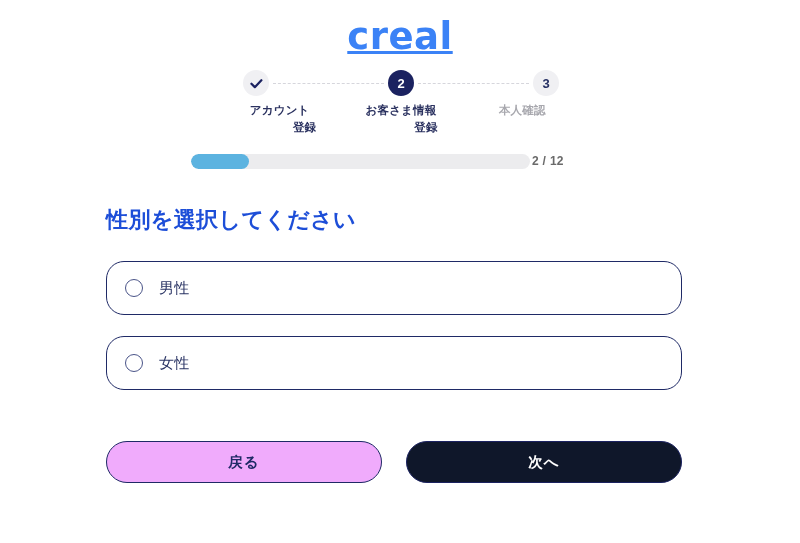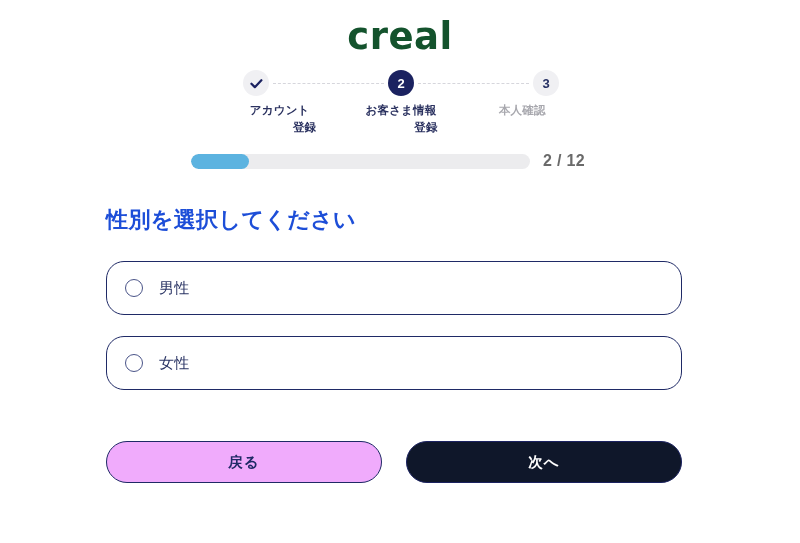--- a/index.html
+++ b/index.html
@@ -32,23 +32,24 @@
     left: 0;
     width: 800px;
     text-align: center;
   }
   .logo {
     display: inline-block;
     font-family: "DejaVu Sans", sans-serif;
     font-size: 37px;
     font-weight: 700;
     letter-spacing: 0.5px;
-    color: #14532d;
+    color: #3b82f6;
     line-height: 1;
     user-select: none;
+    text-decoration: underline;
   }
 
   
   .stepper {
     position: absolute;
     top: 69px;
     left: 243px;
     width: 316px;
     height: 76px;
   }
@@ -135,22 +136,22 @@
     border-radius: 8px;
     overflow: hidden;
     position: relative;
   }
   .progress-fill {
     height: 15px;
     background: #5cb3e0;
     border-radius: 8px;
   }
   .progress-count {
-    margin-left: 13px;
-    font-size: 16px;
+    margin-left: 2px;
+    font-size: 12px;
     font-weight: 700;
     color: #6a6a6a;
     white-space: nowrap;
     letter-spacing: 0.3px;
   }
 
   
   .heading {
     position: absolute;
     top: 206px;

